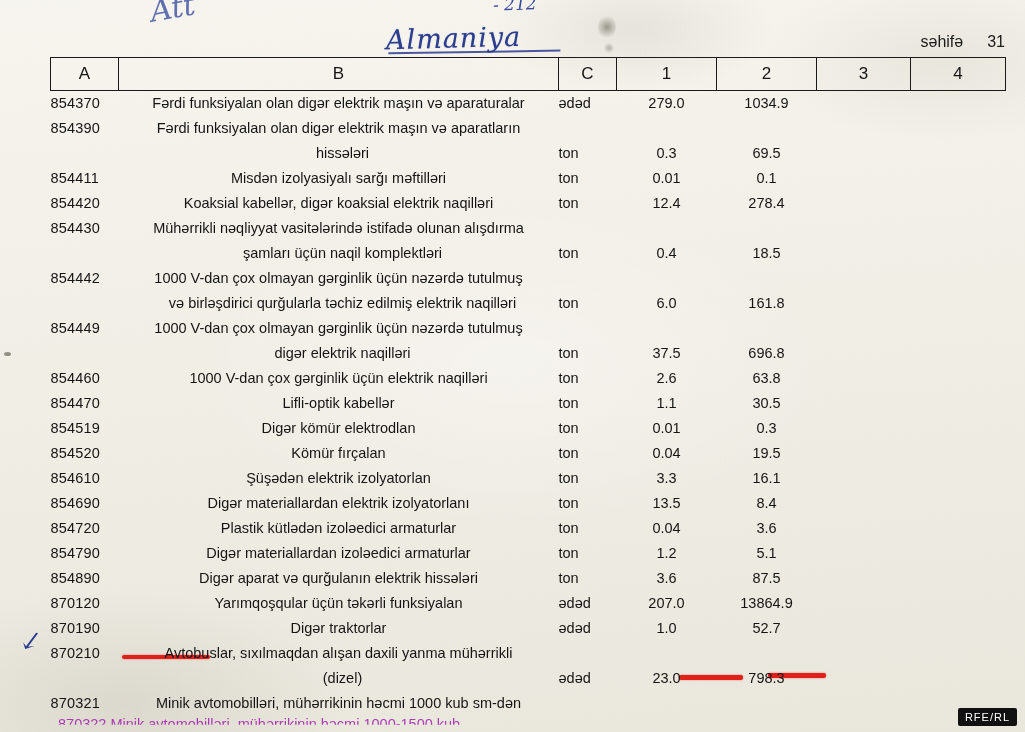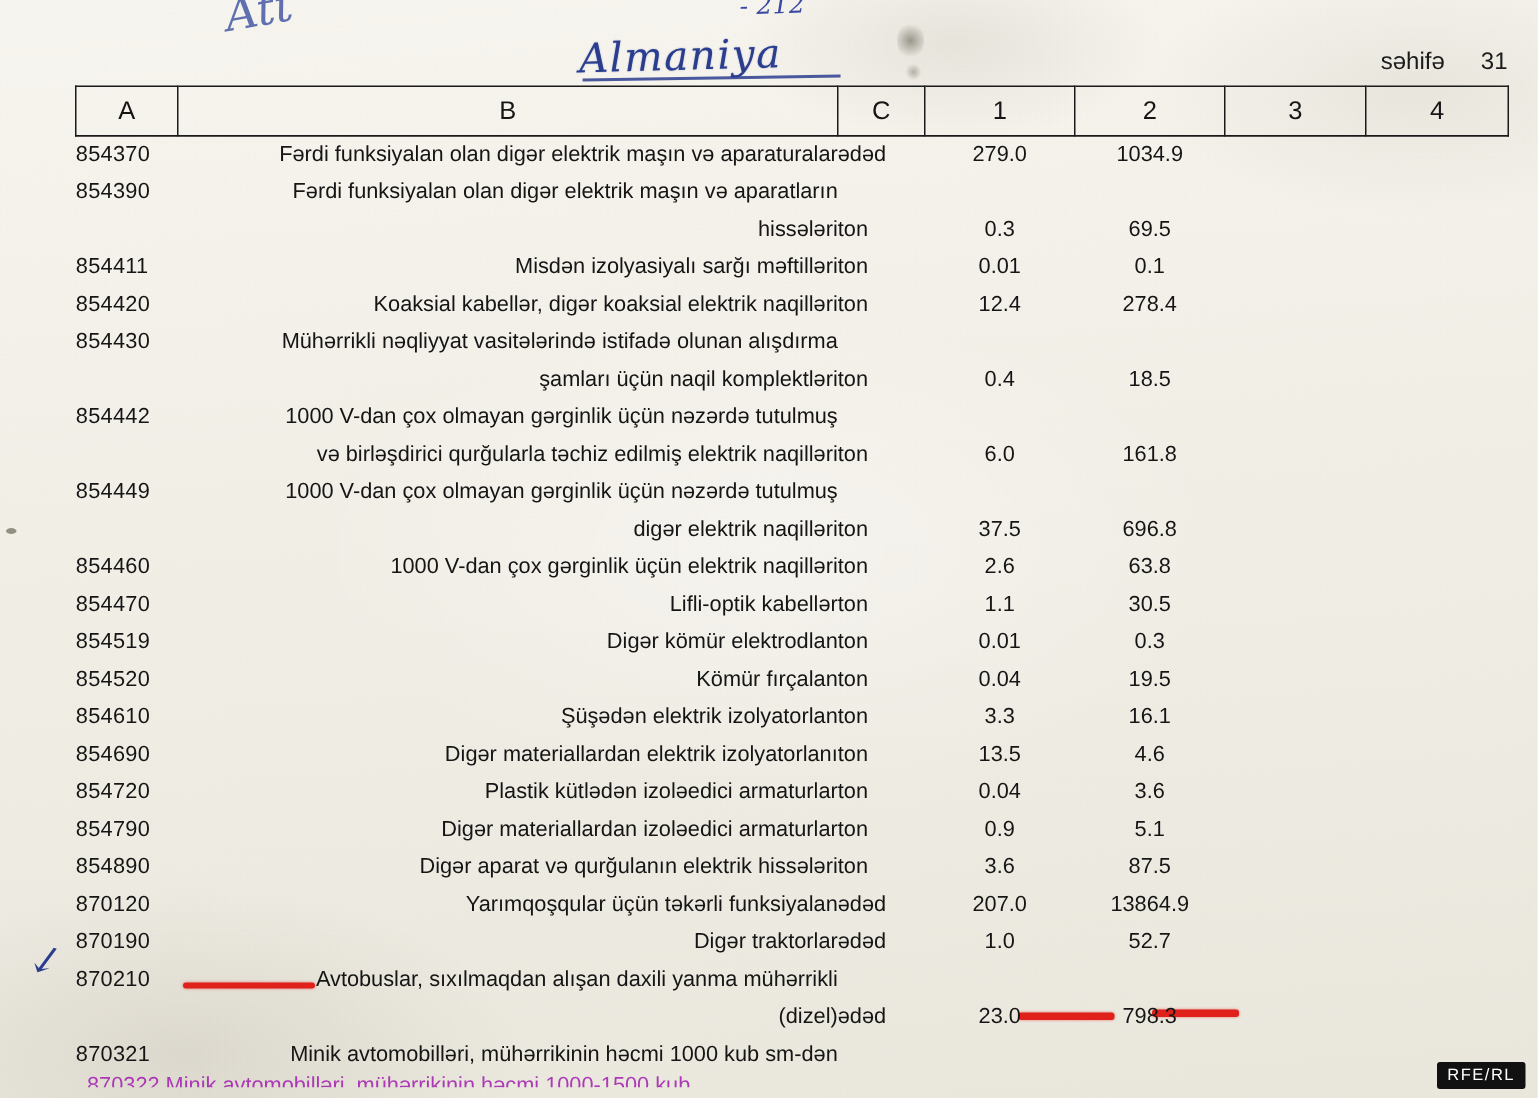--- a/index.html
+++ b/index.html
@@ -143,21 +143,21 @@
   table.doc tbody td {
     border: none;
     font-size: 14.5px;
     vertical-align: top;
     padding: 0;
     height: 25px;
     line-height: 25px;
     white-space: nowrap;
   }
   td.code  { padding-left: 8px; text-align: left; letter-spacing: .2px; margin-top: 40px; }
-  td.desc  { padding-left: 8px; text-align: right; }
+  td.desc  { padding-left: 8px; text-align: center; }
   td.unit  { padding-left: 6px; text-align: left; }
   td.v     { text-align: center; }
   tr.cont td.desc { padding-left: 8px; }
 
   
   #watermark {
     position: absolute;
     right: 8px; bottom: 6px;
     background: #111;
     color: #fff;
@@ -371,38 +371,38 @@
           <td class="v">3.3</td>
           <td class="v">16.1</td>
           <td class="v"></td>
           <td class="v"></td>
         </tr>
         <tr>
           <td class="code">854690</td>
           <td class="desc">Digər materiallardan elektrik izolyatorlanı</td>
           <td class="unit">ton</td>
           <td class="v">13.5</td>
-          <td class="v">4.6</td>
+          <td class="v">8.4</td>
           <td class="v"></td>
           <td class="v"></td>
         </tr>
         <tr>
           <td class="code">854720</td>
           <td class="desc">Plastik kütlədən izoləedici armaturlar</td>
           <td class="unit">ton</td>
           <td class="v">0.04</td>
           <td class="v">3.6</td>
           <td class="v"></td>
           <td class="v"></td>
         </tr>
         <tr>
           <td class="code">854790</td>
           <td class="desc">Digər materiallardan izoləedici armaturlar</td>
           <td class="unit">ton</td>
-          <td class="v">0.9</td>
+          <td class="v">1.2</td>
           <td class="v">5.1</td>
           <td class="v"></td>
           <td class="v"></td>
         </tr>
         <tr>
           <td class="code">854890</td>
           <td class="desc">Digər aparat və  qurğulanın elektrik hissələri</td>
           <td class="unit">ton</td>
           <td class="v">3.6</td>
           <td class="v">87.5</td>

